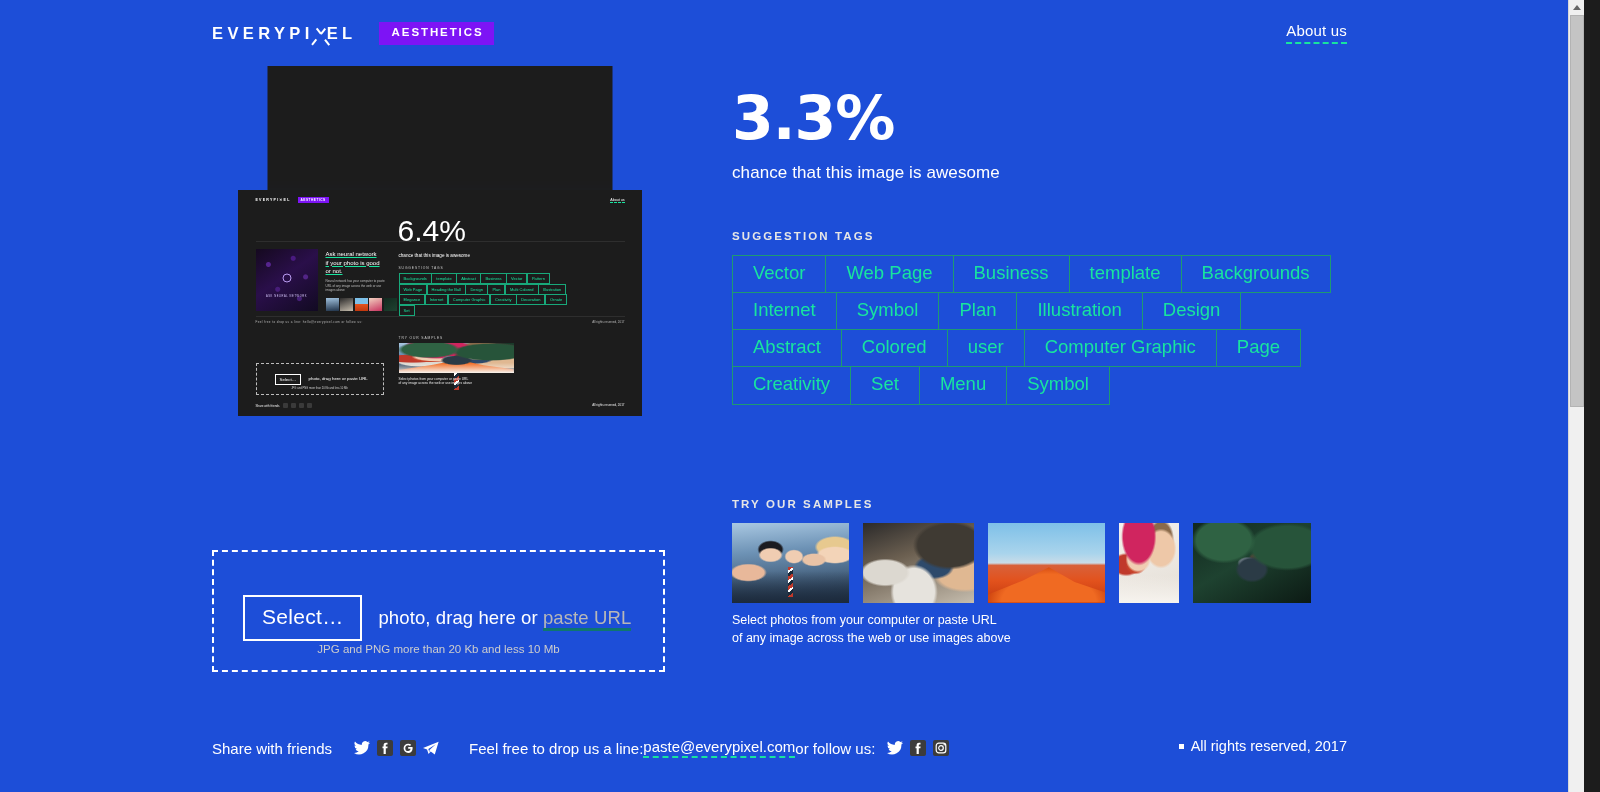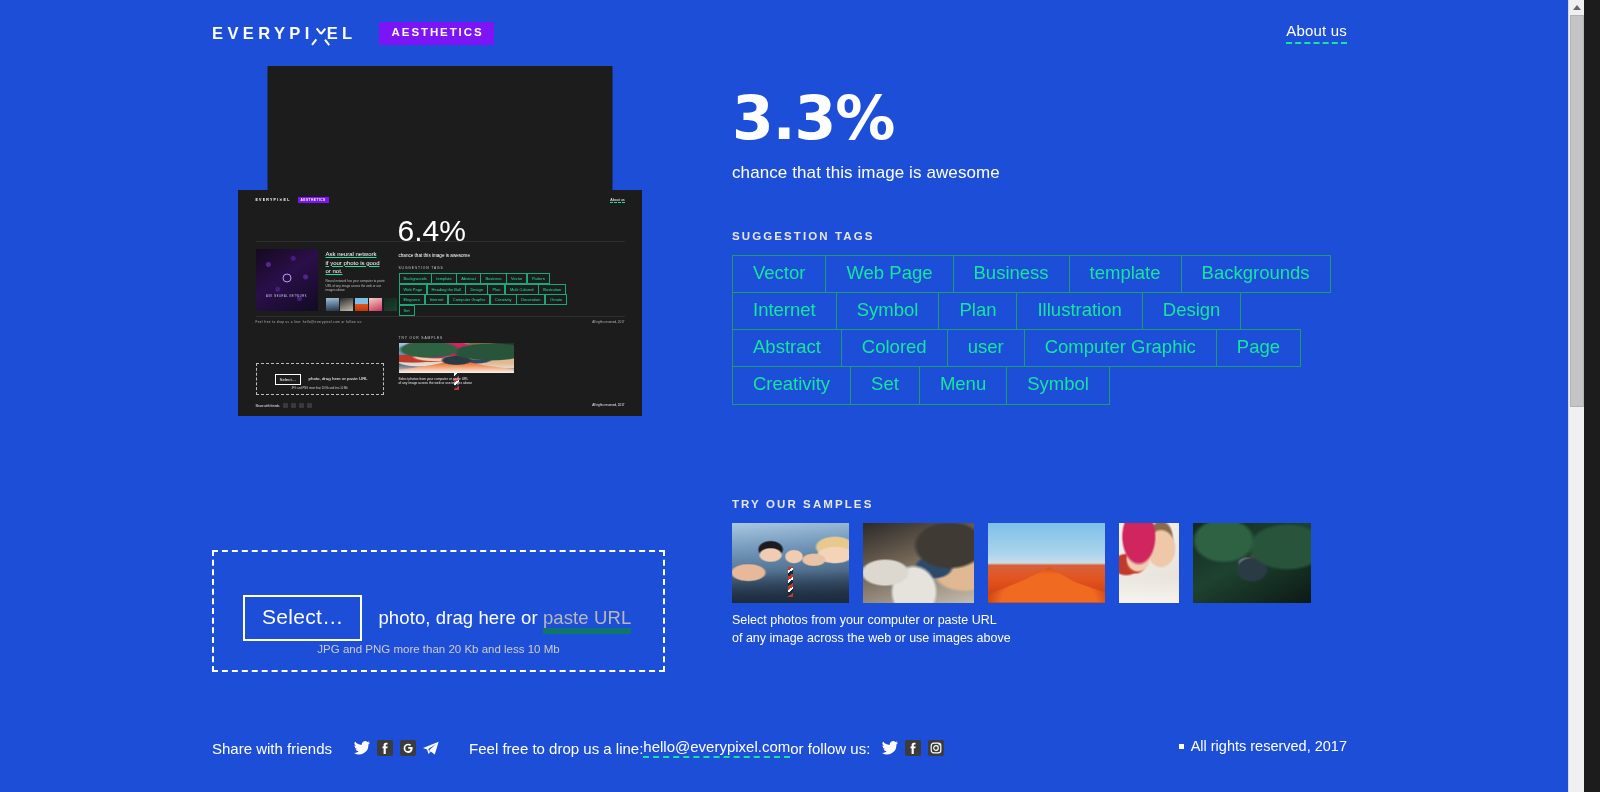--- a/index.html
+++ b/index.html
@@ -280,21 +280,21 @@
     background: transparent;
     cursor: pointer;
     font-family: "Liberation Sans", sans-serif;
   }
   .drop-text {
     color: #ffffff; font-size: 18.5px;
     margin-left: 16px; letter-spacing: .1px;
   }
   .drop-text .url {
     color: #b8b8b8;
-    border-bottom: 6px solid #0f766e;
+    border-bottom: 3px solid #0f766e;
     cursor: pointer;
   }
   .drop-hint {
     position: absolute; left: 0; right: 0; top: 91px;
     text-align: center;
     color: #cdcdcd; font-size: 11.5px;
   }
 
   
   .right-col {
@@ -656,21 +656,21 @@
         </div>
         <div class="f-icon">
           <svg width="17" height="15" viewBox="0 0 17 15">
               <path fill="#ffffff" d="M16.6.4 0 6.9l4.3 1.6 1.6 4.9 2.3-2.6 4.3 3.2L16.6.4zM5.7 8.1 13.6 3 6.9 9.2l-.1 2.6-1.1-3.7z"></path>
             </svg>
         </div>
       </div>
 
       <div class="f-line">
         <span>Feel free to drop us a line: </span>
-          <span class="f-mail">hello@everypixel.com</span>
+          <span class="f-mail">paste@everypixel.com</span>
           <span> or follow us:</span>
       </div>
 
       <div class="f-icons2">
         <div class="f-icon">
           <svg width="16" height="14" viewBox="0 0 16 14">
               <path fill="#ffffff" d="M16 1.7a6.6 6.6 0 0 1-1.9.5A3.3 3.3 0 0 0 15.5.3a6.6 6.6 0 0 1-2.1.8A3.3 3.3 0 0 0 7.8 4a9.3 9.3 0 0 1-6.8-3.4 3.3 3.3 0 0 0 1 4.4A3.3 3.3 0 0 1 .5 4.6a3.3 3.3 0 0 0 2.6 3.3 3.3 3.3 0 0 1-1.5.1 3.3 3.3 0 0 0 3.1 2.3A6.6 6.6 0 0 1 0 11.9 9.3 9.3 0 0 0 14.4 4c0-.2 0-.3 0-.5A6.6 6.6 0 0 0 16 1.7z"></path>
             </svg>
         </div>
         <div class="f-icon">

